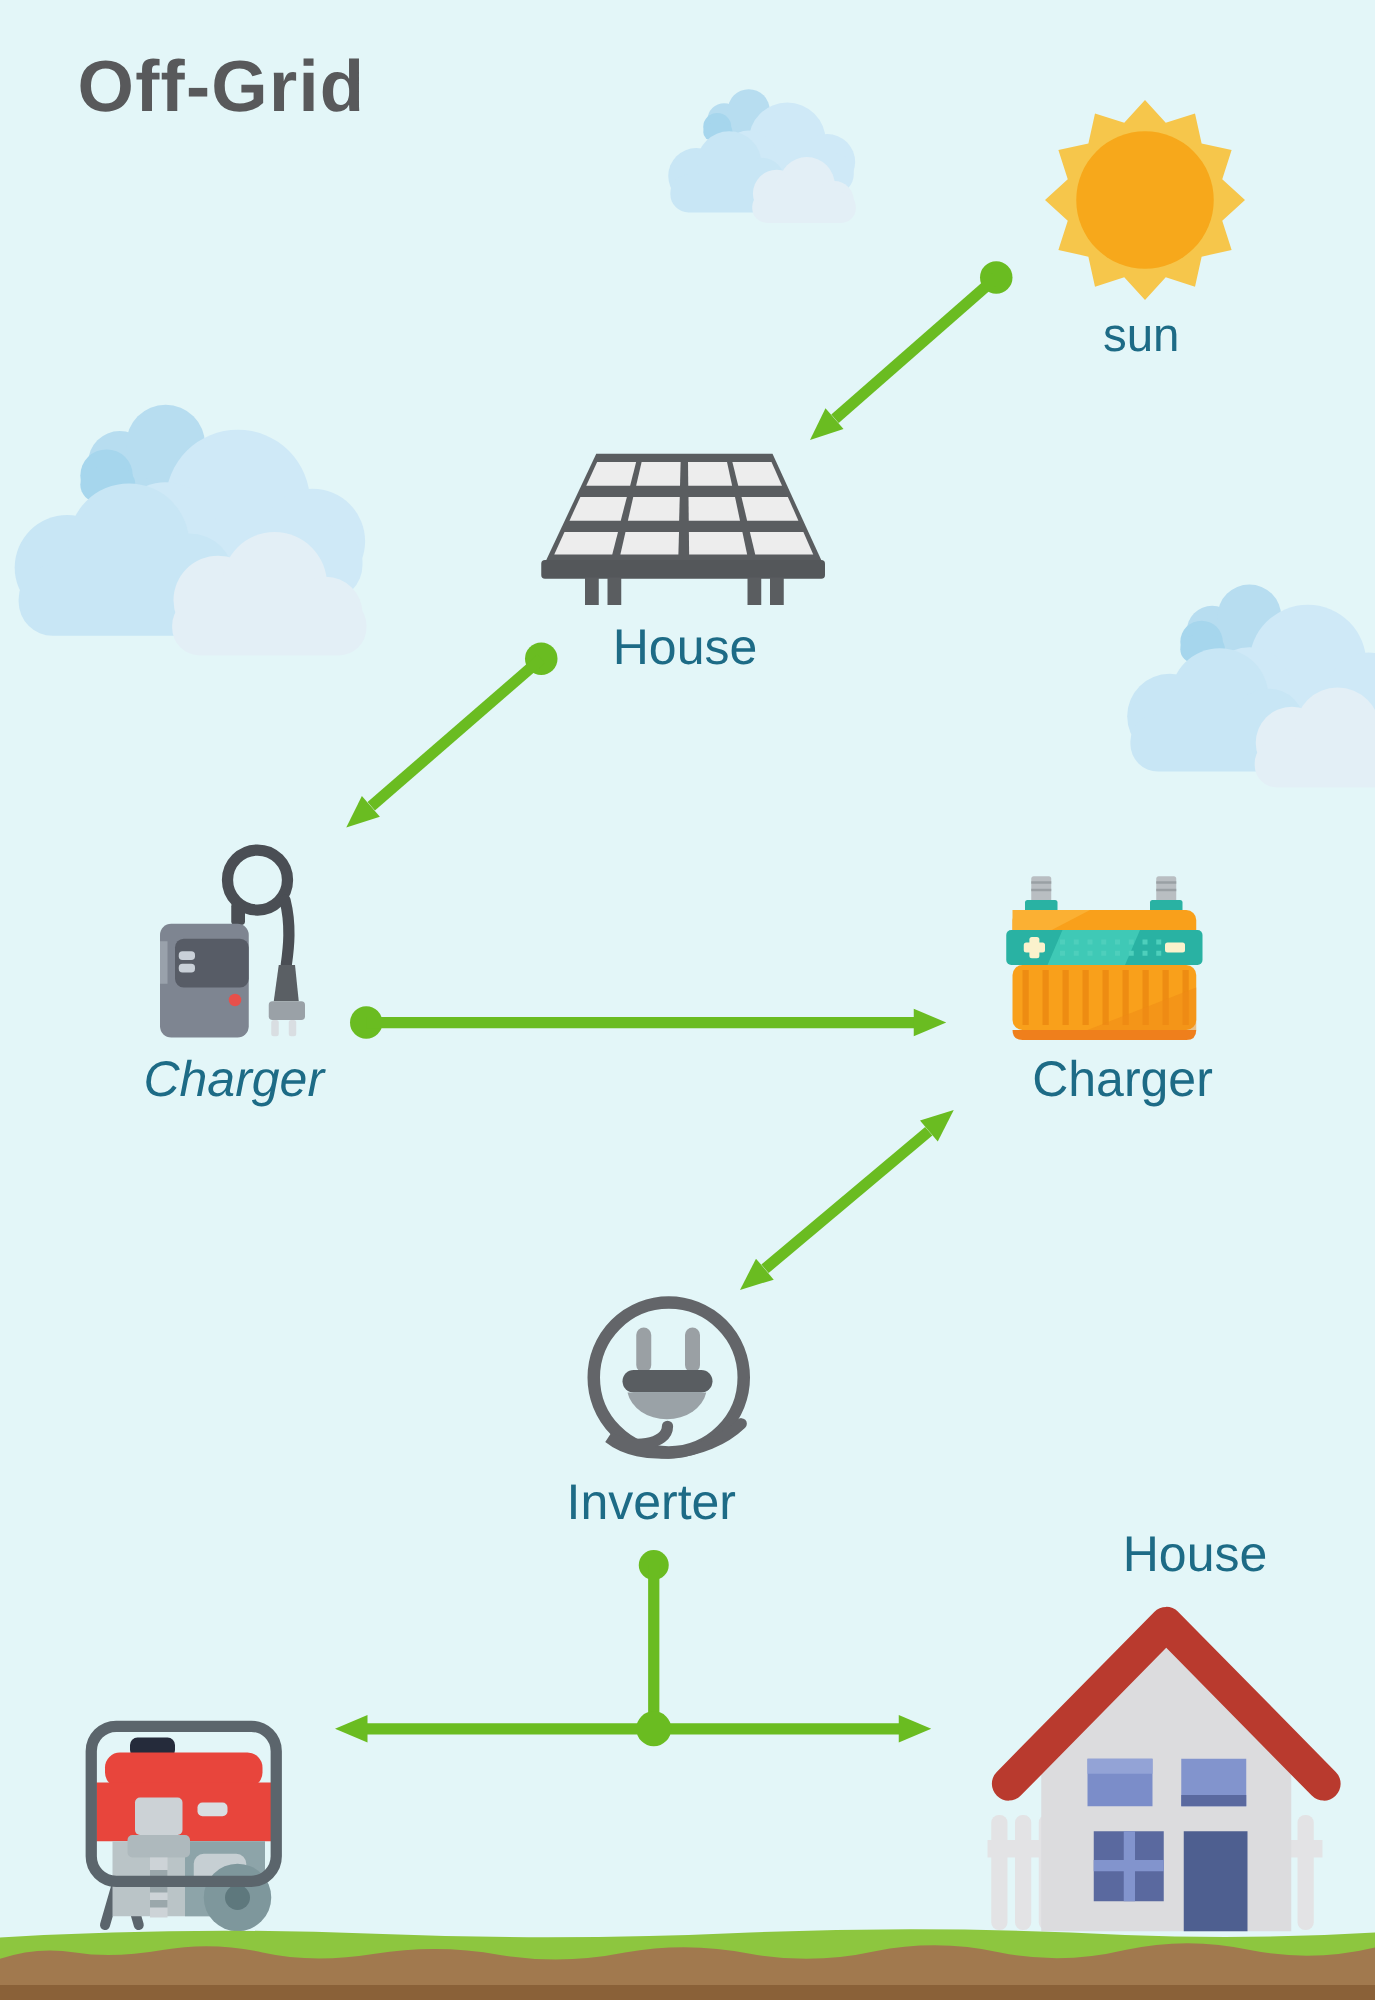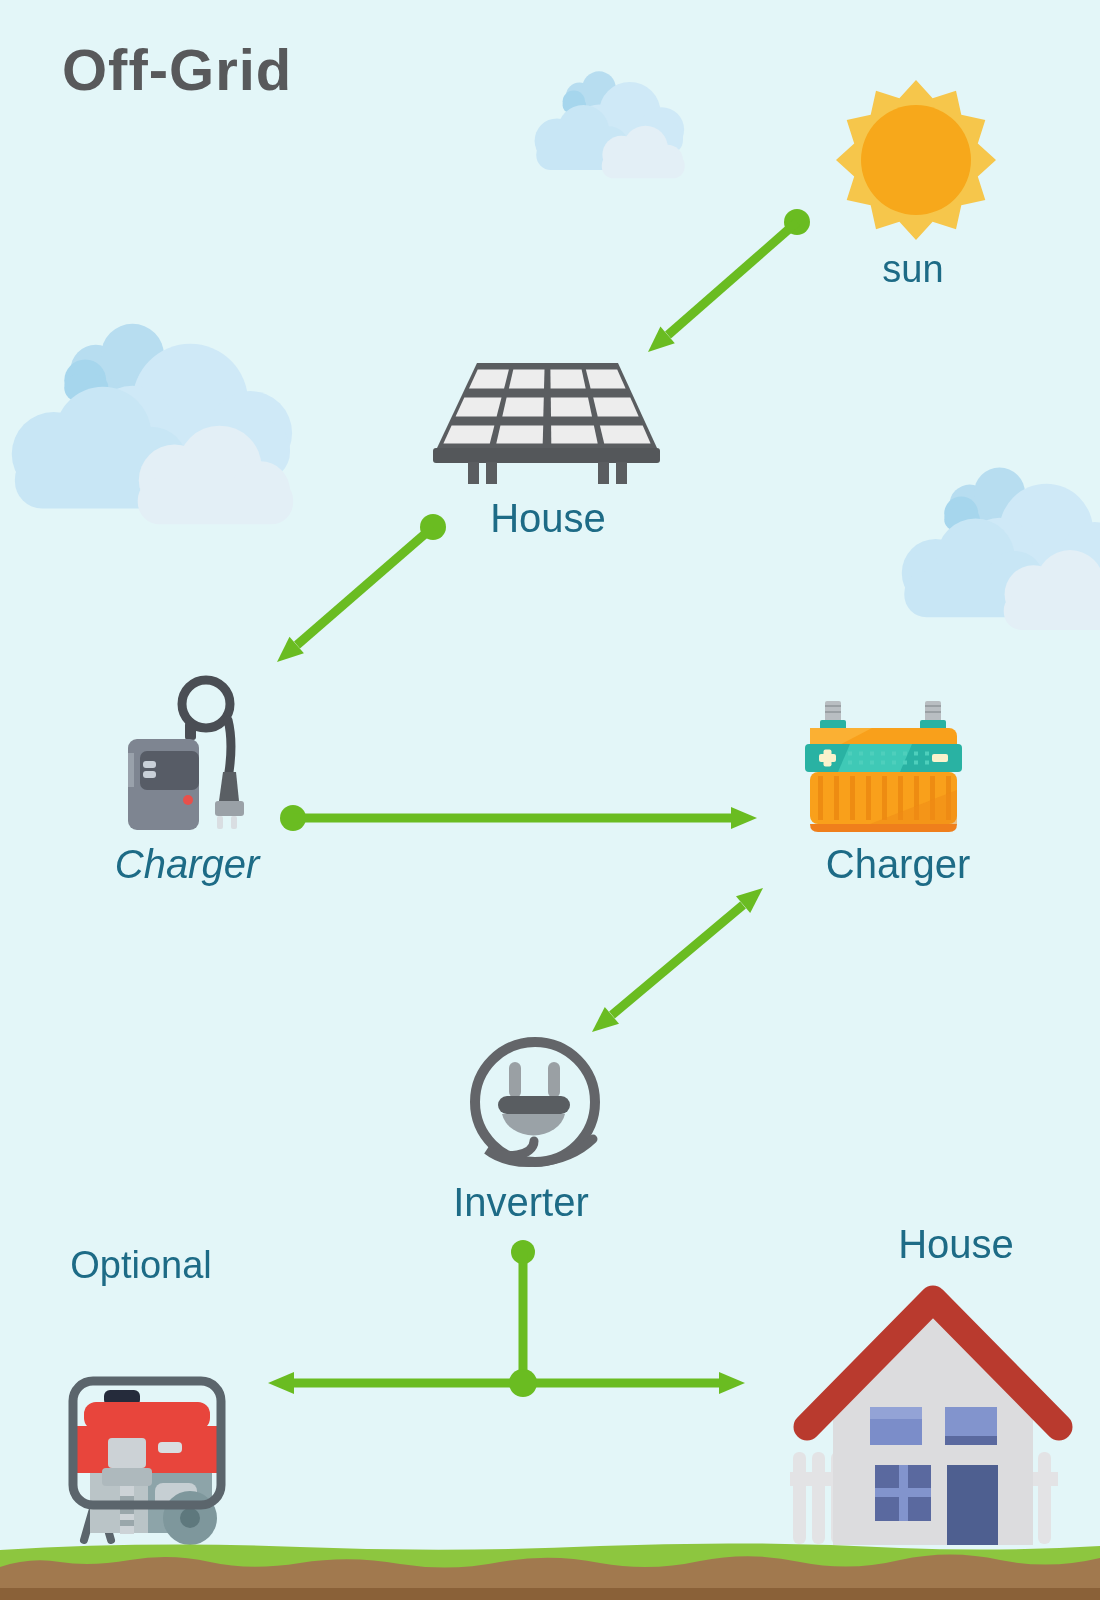--- a/index.html
+++ b/index.html
@@ -256,17 +256,16 @@
 
   <div class="node-label" style="left:548px;top:496px;">House</div>
 
   <div class="node-label" style="left:187px;top:842px;font-style:italic;">Charger</div>
 
   <div class="node-label" style="left:898px;top:842px;">Charger</div>
 
   <div class="node-label" style="left:521px;top:1180px;">Inverter</div>
 
   <div class="gen-label">
-    <div>Optional</div>
   </div>
 
   <div class="node-label" style="left:956px;top:1222px;">House</div>
 </div>
 
 </body></html>

